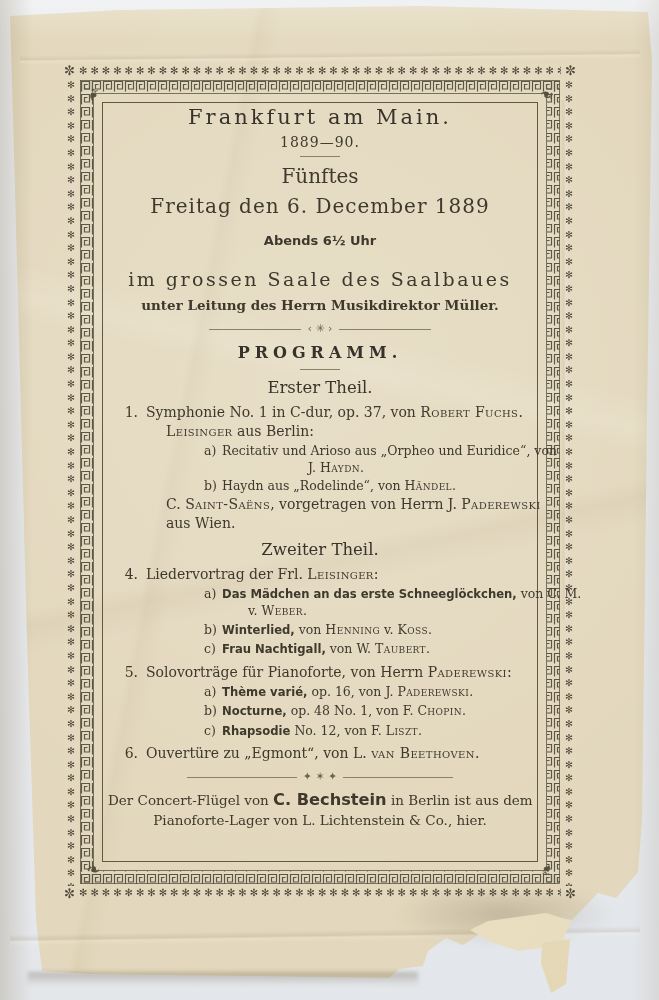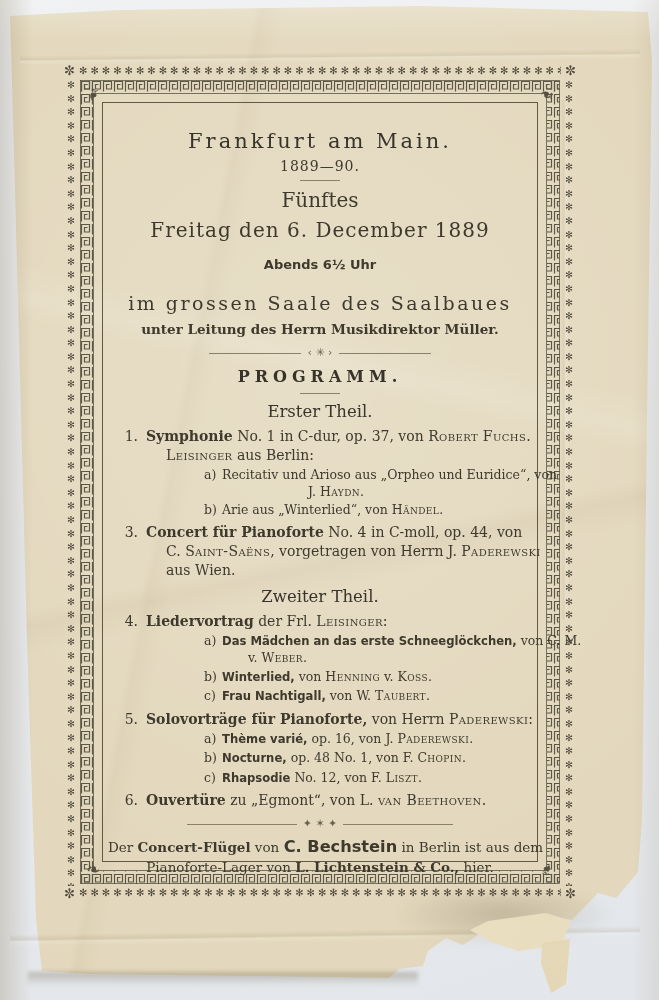--- a/index.html
+++ b/index.html
@@ -55,21 +55,21 @@
   .corner-star{position:absolute;font-family:"DejaVu Sans",sans-serif;font-size:13px;line-height:13px;}
   #cs-tl{left:0;top:0;} #cs-tr{right:0;top:0;} #cs-bl{left:0;bottom:0;} #cs-br{right:0;bottom:0;}
   #meander-svg{position:absolute;left:16px;top:16px;}
   #inner-line{position:absolute;left:38px;top:38px;right:38px;bottom:38px;border:1.2px solid #5f5946;}
   .corner-leaf{position:absolute;font-family:"DejaVu Sans",sans-serif;font-size:17px;line-height:17px;color:#55503f;}
   #leaf-tl{left:22px;top:22px;transform:rotate(100deg);}
   #leaf-tr{right:22px;top:22px;transform:rotate(190deg);}
   #leaf-bl{left:22px;bottom:22px;transform:rotate(10deg);}
   #leaf-br{right:22px;bottom:22px;transform:rotate(-80deg);}
   
-  #content{position:absolute;left:108px;top:120px;width:424px;color:#3e392c;}
+  #content{position:absolute;left:108px;top:96px;width:424px;color:#3e392c;}
   .ctr{text-align:center;}
   #city{font-size:21px;line-height:26px;letter-spacing:3px;margin-top:8px;color:#38332a;}
   #season{font-size:14px;line-height:18px;letter-spacing:1px;margin-top:3px;}
   .hr-small{width:40px;height:1px;background:#8a8169;margin:5px auto 0;}
   #series{font-size:20px;line-height:24px;margin-top:7px;}
   #main-title{font-size:37px;line-height:42px;letter-spacing:1px;margin-top:1px;color:#332e25;}
   #date-line{font-size:20px;line-height:26px;letter-spacing:1px;margin-top:5px;}
   #time-line{font-family:"DejaVu Sans",sans-serif;font-weight:bold;font-size:13px;line-height:16px;margin-top:14px;}
   #venue-line{font-size:19px;line-height:24px;letter-spacing:2.5px;margin-top:18px;}
   #conductor-line{font-weight:bold;font-size:13.5px;line-height:18px;margin-top:5px;}
@@ -83,21 +83,21 @@
   .part-title{text-align:center;font-size:16.5px;line-height:20px;margin-top:8px;color:#39342a;}
   .prow{white-space:nowrap;font-size:14px;line-height:18px;margin-top:5px;}
   .prow .num{display:inline-block;width:20px;text-align:right;margin-right:8px;}
   .prow.item{padding-left:10px;}
   .prow.cont{margin-top:1px;}
   .ind-a{padding-left:40px;} .ind-b{padding-left:58px;}
   .ind-d{padding-left:200px;} .ind-e{padding-left:140px;}
   .prow.sub{padding-left:96px;font-size:12.5px;line-height:15.5px;margin-top:3px;}
   .prow.sub .sublab{display:inline-block;width:18px;}
   .subsize{font-size:12.5px !important;line-height:15.5px !important;}
-  .seg-b{font-weight:bold;}
+  .seg-b{font-weight:normal;}
   .seg-sc{font-variant:small-caps;letter-spacing:0.4px;}
   .seg-bs{font-family:"DejaVu Sans",sans-serif;font-weight:bold;font-size:0.93em;}
   .seg-bigb{font-family:"DejaVu Sans",sans-serif;font-weight:bold;font-size:1.2em;text-align:right;}
   #divider2{margin-top:9px;}
   .frow{text-align:center;font-size:13.5px;line-height:20px;white-space:nowrap;}
   #footer-lines{margin-top:7px;}
 </style>
 </head>
 <body>
 
@@ -161,22 +161,21 @@
 
     <div class="ctr" id="programm">PROGRAMM.</div>
     <div class="hr-small"></div>
 
     <div id="program-rows">
         <div class="part-title">Erster Theil.</div>
         <div class="prow item"><span class="num">1.</span><span class="itext"><span class="seg-b">Symphonie</span><span class="seg-n"> No. 1 in C-dur, op. 37, von </span><span class="seg-sc">Robert Fuchs</span><span class="seg-n">.</span></span></div>
         <div class="prow cont ind-b"><span class="itext"><span class="seg-sc">Leisinger</span><span class="seg-n"> aus Berlin:</span></span></div>
         <div class="prow sub"><span class="sublab">a)</span><span class="itext"><span class="seg-n">Recitativ und Arioso aus „Orpheo und Euridice“, von</span></span></div>
         <div class="prow cont subsize ind-d"><span class="itext"><span class="seg-n">J. </span><span class="seg-sc">Haydn</span><span class="seg-n">.</span></span></div>
-        <div class="prow sub"><span class="sublab">b)</span><span class="itext"><span class="seg-n">Arie aus „Winterlied“, von </span><span class="seg-sc">Händel</span><span class="seg-n">.</span></span></div>
-        <div class="prow item"><span class="num">3.</span><span class="itext"><span class="seg-b">Concert für Pianoforte</span><span class="seg-n"> No. 4 in C-moll, op. 44, von</span></span></div>
+        <div class="prow sub"><span class="sublab">b)</span><span class="itext"><span class="seg-n">Haydn aus „Rodelinde“, von </span><span class="seg-sc">Händel</span><span class="seg-n">.</span></span></div>
         <div class="prow cont ind-b"><span class="itext"><span class="seg-n">C. </span><span class="seg-sc">Saint-Saëns</span><span class="seg-n">, vorgetragen von Herrn J. </span><span class="seg-sc">Paderewski</span></span></div>
         <div class="prow cont ind-b"><span class="itext"><span class="seg-n">aus Wien.</span></span></div>
         <div class="part-title">Zweiter Theil.</div>
         <div class="prow item"><span class="num">4.</span><span class="itext"><span class="seg-b">Liedervortrag</span><span class="seg-n"> der Frl. </span><span class="seg-sc">Leisinger</span><span class="seg-n">:</span></span></div>
         <div class="prow sub"><span class="sublab">a)</span><span class="itext"><span class="seg-bs">Das Mädchen an das erste Schneeglöckchen,</span><span class="seg-n"> von C. M.</span></span></div>
         <div class="prow cont subsize ind-e"><span class="itext"><span class="seg-n">v. </span><span class="seg-sc">Weber</span><span class="seg-n">.</span></span></div>
         <div class="prow sub"><span class="sublab">b)</span><span class="itext"><span class="seg-bs">Winterlied,</span><span class="seg-n"> von </span><span class="seg-sc">Henning</span><span class="seg-n"> v. </span><span class="seg-sc">Koss</span><span class="seg-n">.</span></span></div>
         <div class="prow sub"><span class="sublab">c)</span><span class="itext"><span class="seg-bs">Frau Nachtigall,</span><span class="seg-n"> von W. </span><span class="seg-sc">Taubert</span><span class="seg-n">.</span></span></div>
         <div class="prow item"><span class="num">5.</span><span class="itext"><span class="seg-b">Solovorträge für Pianoforte,</span><span class="seg-n"> von Herrn </span><span class="seg-sc">Paderewski</span><span class="seg-n">:</span></span></div>
         <div class="prow sub"><span class="sublab">a)</span><span class="itext"><span class="seg-bs">Thème varié,</span><span class="seg-n"> op. 16, von J. </span><span class="seg-sc">Paderewski</span><span class="seg-n">.</span></span></div>

